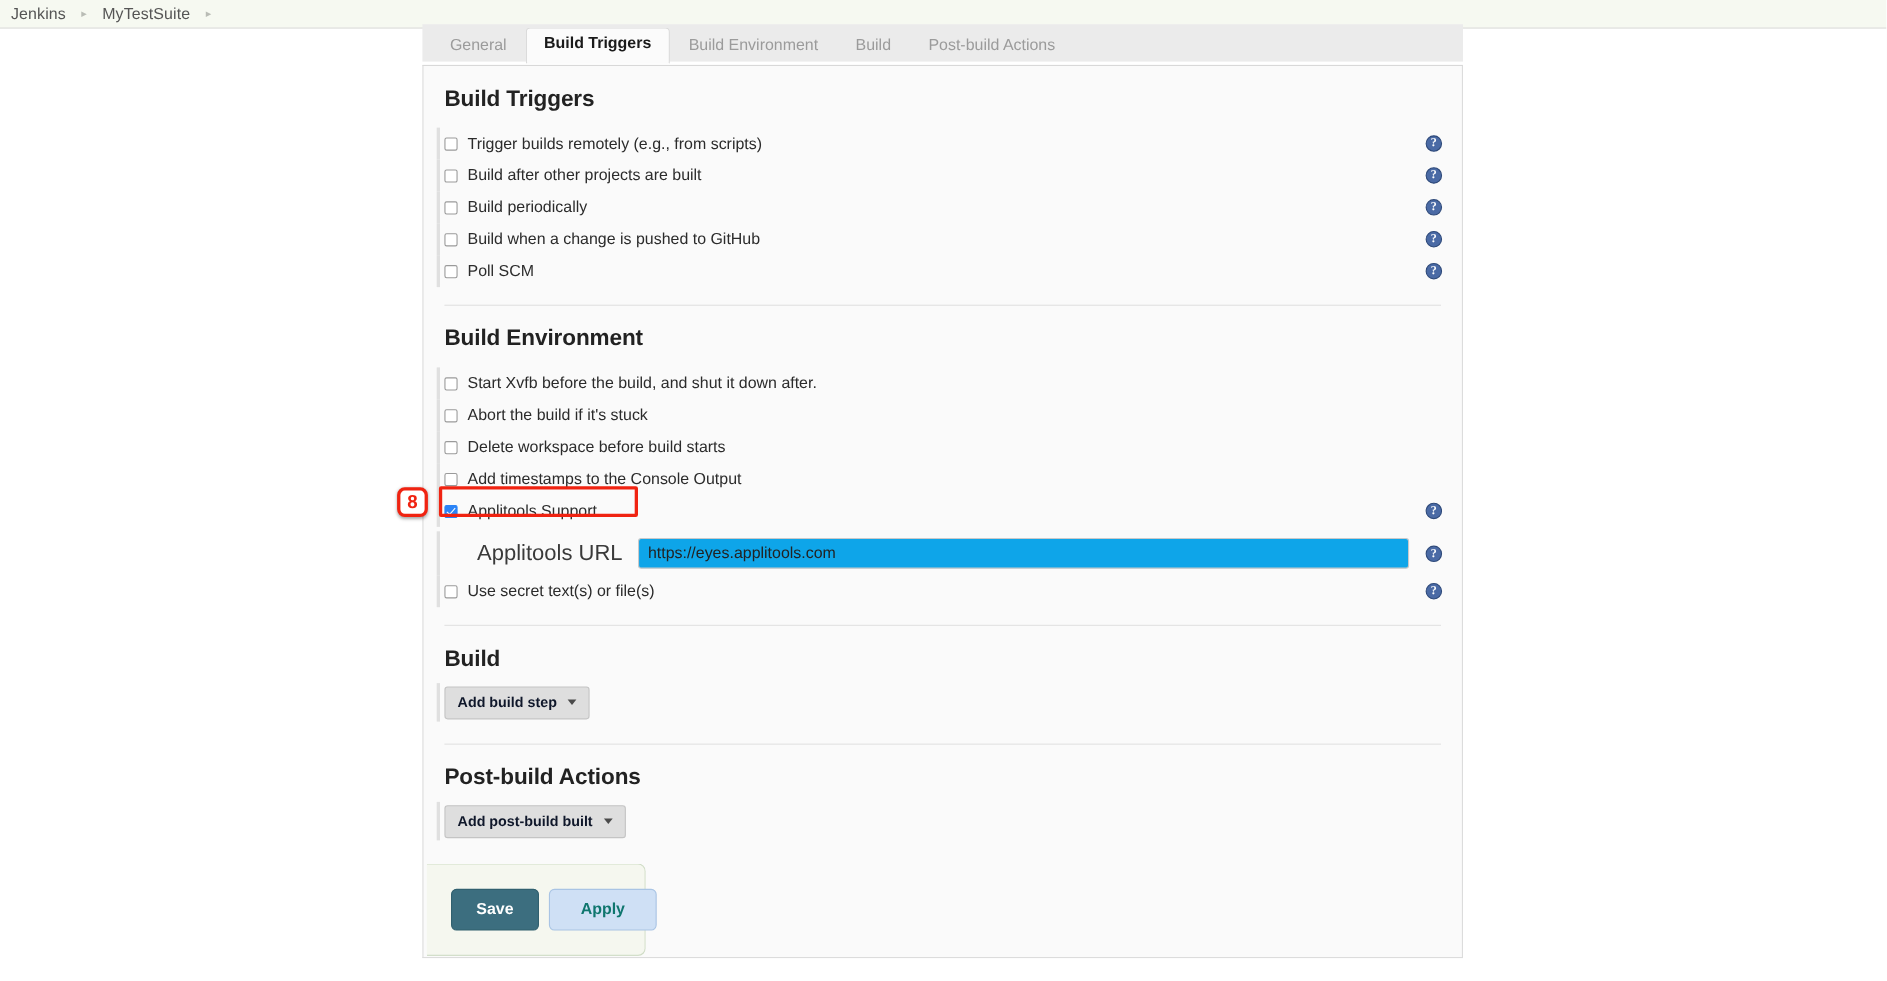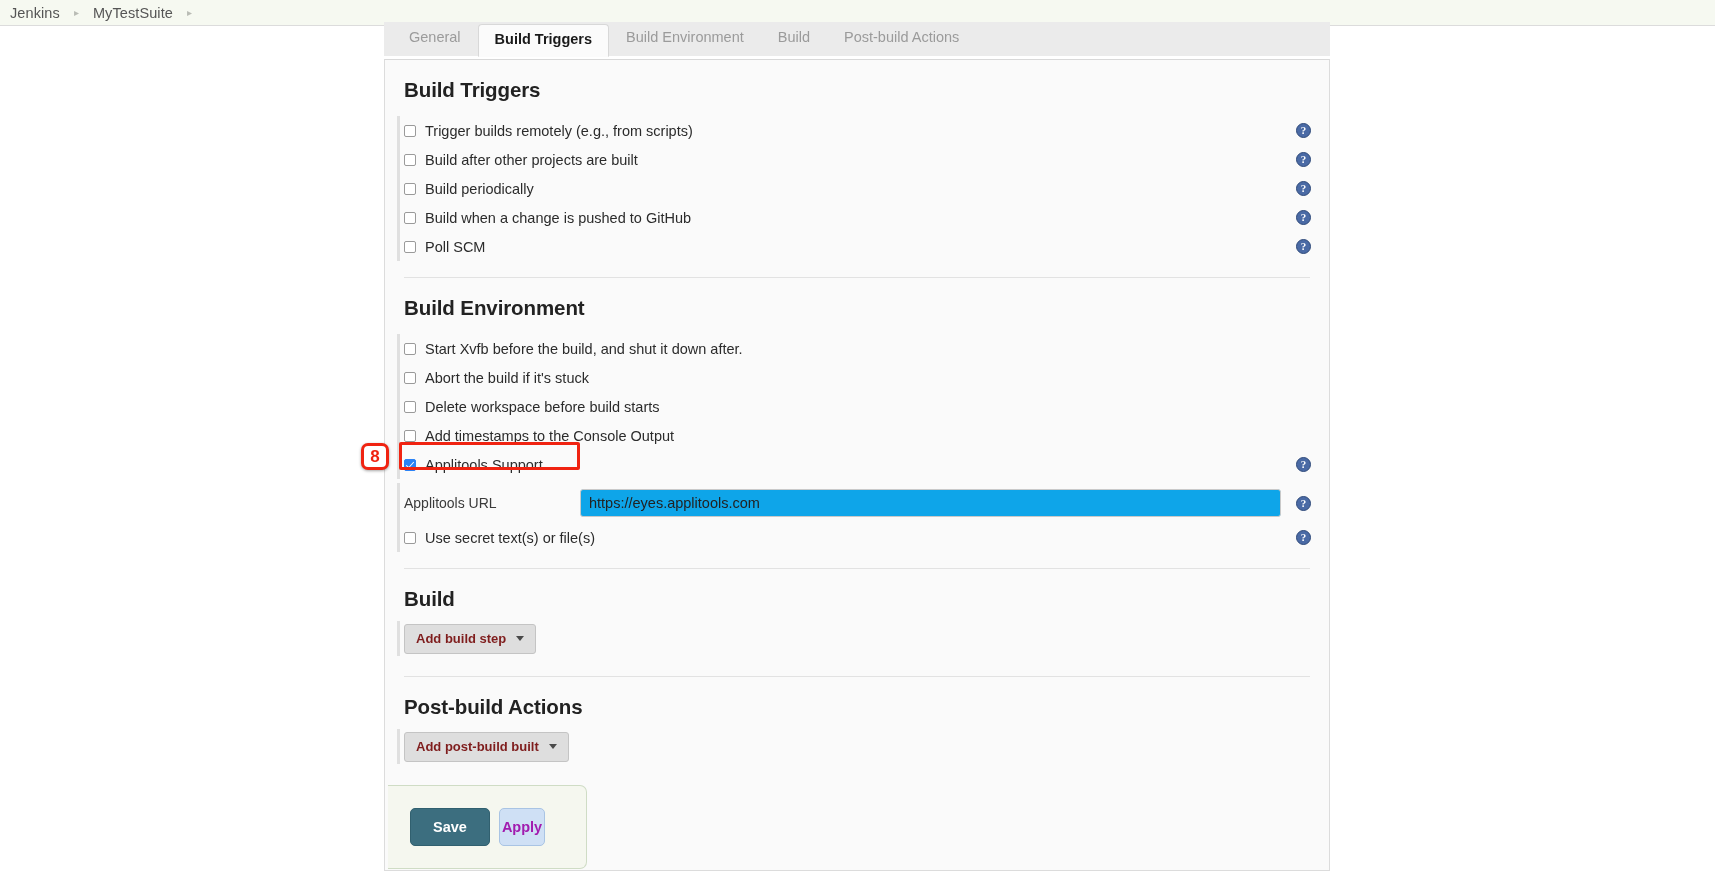--- a/index.html
+++ b/index.html
@@ -42,21 +42,21 @@
 
   
   .tabbar {
     position: absolute;
     left: 384px; top: 22px;
     width: 946px;
     height: 34px;
     background: #ebebeb;
     box-sizing: border-box;
     display: flex;
-    align-items: flex-start;
+    align-items: flex-end;
     padding-left: 8px;
   }
   .tab {
     font-size: 14.5px;
     color: #9b9b9b;
     padding: 6px 16px 7px 16px;
     line-height: 1.1;
     border: 1px solid transparent;
     border-bottom: none;
     position: relative;
@@ -184,23 +184,24 @@
     margin-top: 4px;
   }
   .urlrow::before {
     content: "";
     position: absolute;
     left: 12px; top: 0;
     width: 3px; height: 100%;
     background: #e0e0e0;
   }
   .urlrow .fieldlabel {
-    font-size: 14px;
+    font-size: 20px;
     color: #3a3a3a;
     width: 176px;
+    text-align: right;
     padding-right: 14px;
     box-sizing: border-box;
     white-space: nowrap;
   }
   .urlrow input {
     flex: 1 1 auto;
     height: 28px;
     margin-right: 48px;
     border: 1px solid #c9c9c9;
     border-radius: 3px;
@@ -227,21 +228,21 @@
   }
   .dropbtn {
     display: inline-flex;
     align-items: center;
     background: #dedede;
     border: 1px solid #c4c4c4;
     border-radius: 3px;
     padding: 6px 11px 7px 11px;
     font-size: 13px;
     font-weight: bold;
-    color: #7f1d1d;
+    color: #0f172a;
     cursor: pointer;
     font-family: "Liberation Sans", sans-serif;
   }
   .dropbtn .caret {
     margin-left: 10px;
     width: 0; height: 0;
     border-left: 4.5px solid transparent;
     border-right: 4.5px solid transparent;
     border-top: 5px solid #4a4a4a;
   }
@@ -269,26 +270,26 @@
     border: 1px solid #31606f;
     border-radius: 5px;
     font-size: 14.5px;
     font-weight: bold;
     padding: 10px 22px;
     cursor: pointer;
     font-family: "Liberation Sans", sans-serif;
   }
   .btn-apply {
     background: #cfe0f5;
-    color: #a21caf;
+    color: #0f766e;
     border: 1px solid #a9c4e4;
     border-radius: 5px;
     font-size: 14.5px;
     font-weight: bold;
-    padding: 10px 2px;
+    padding: 10px 28px;
     margin-left: 9px;
     cursor: pointer;
     font-family: "Liberation Sans", sans-serif;
   }
 
   
   .annot-box {
     position: absolute;
     left: 399px;
     top: 442px;

